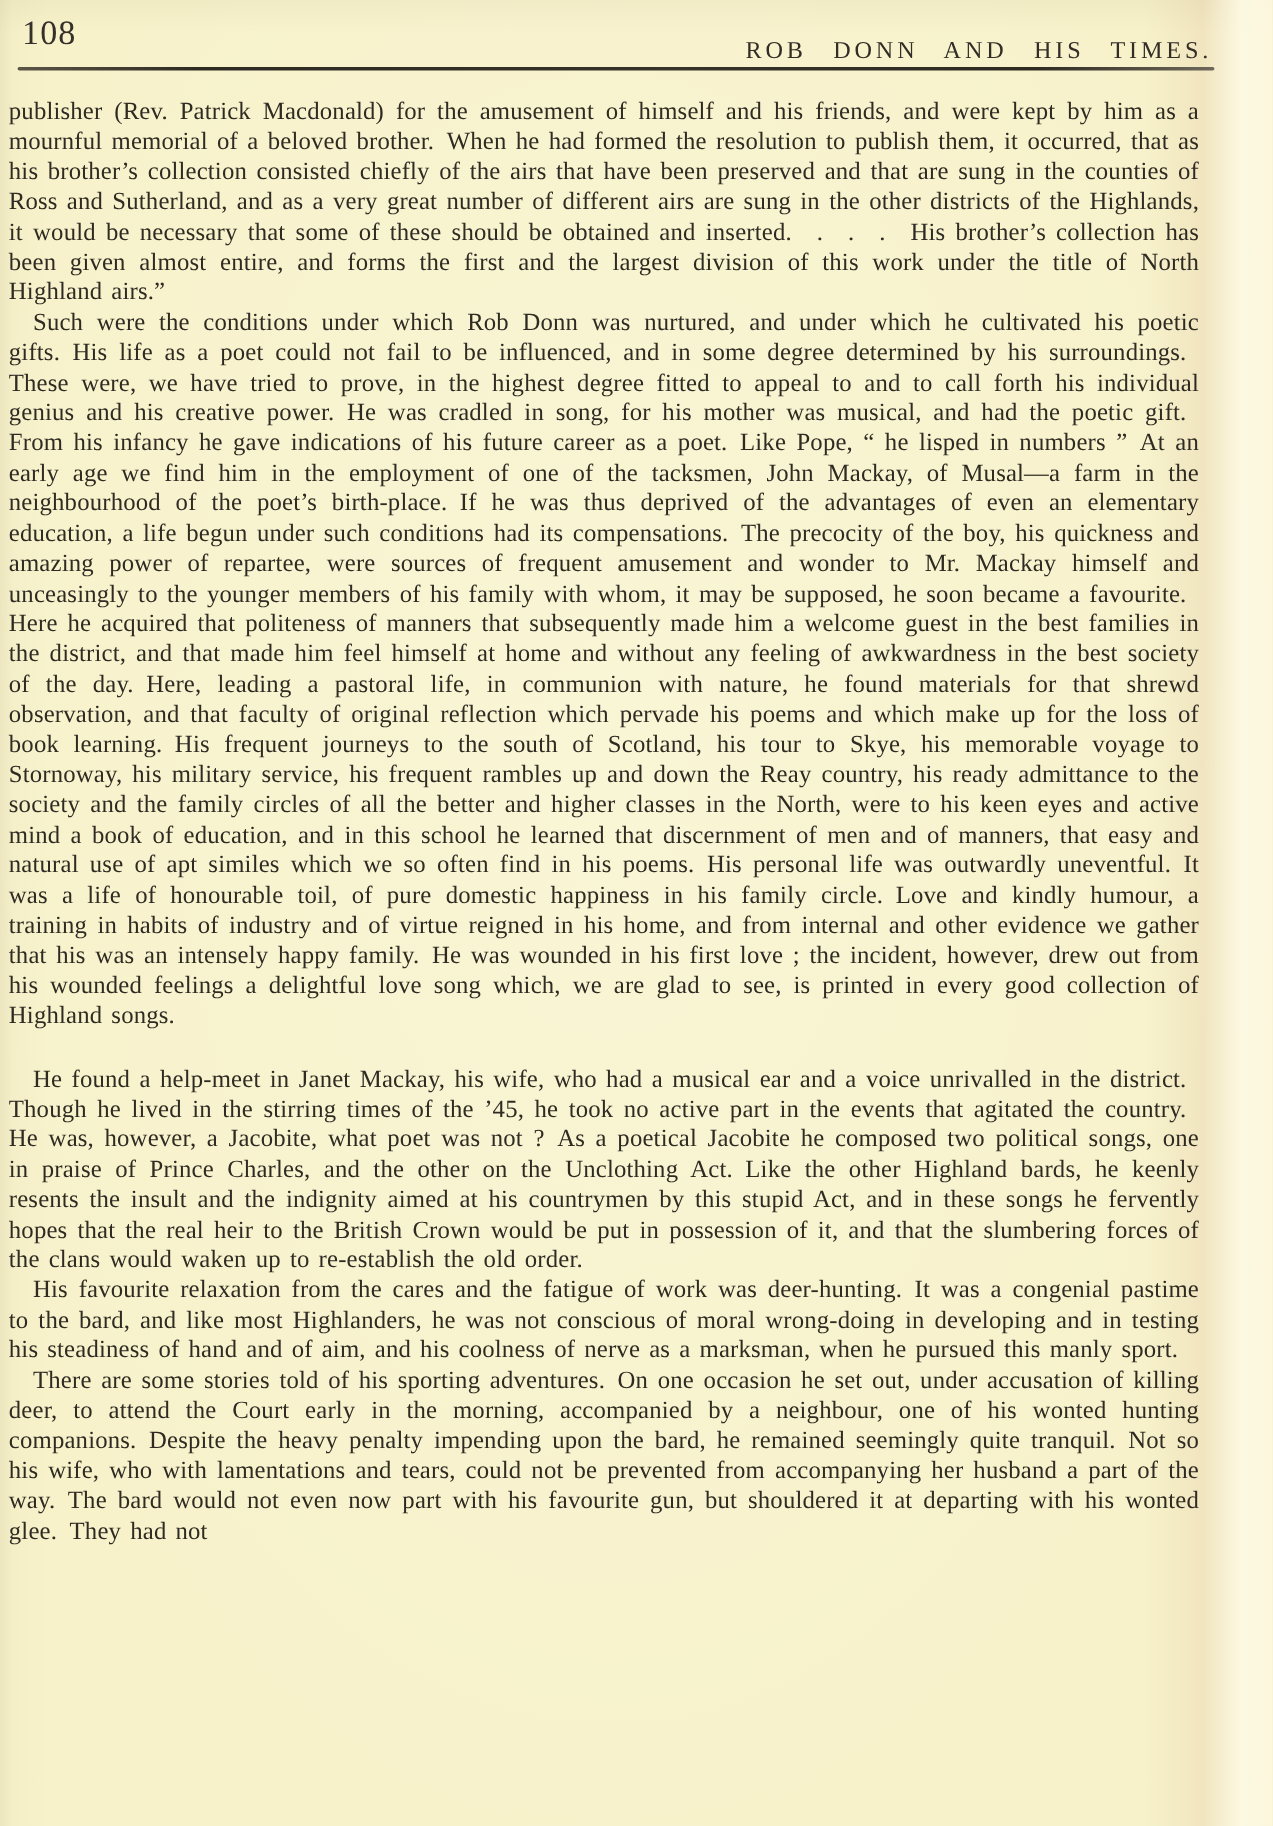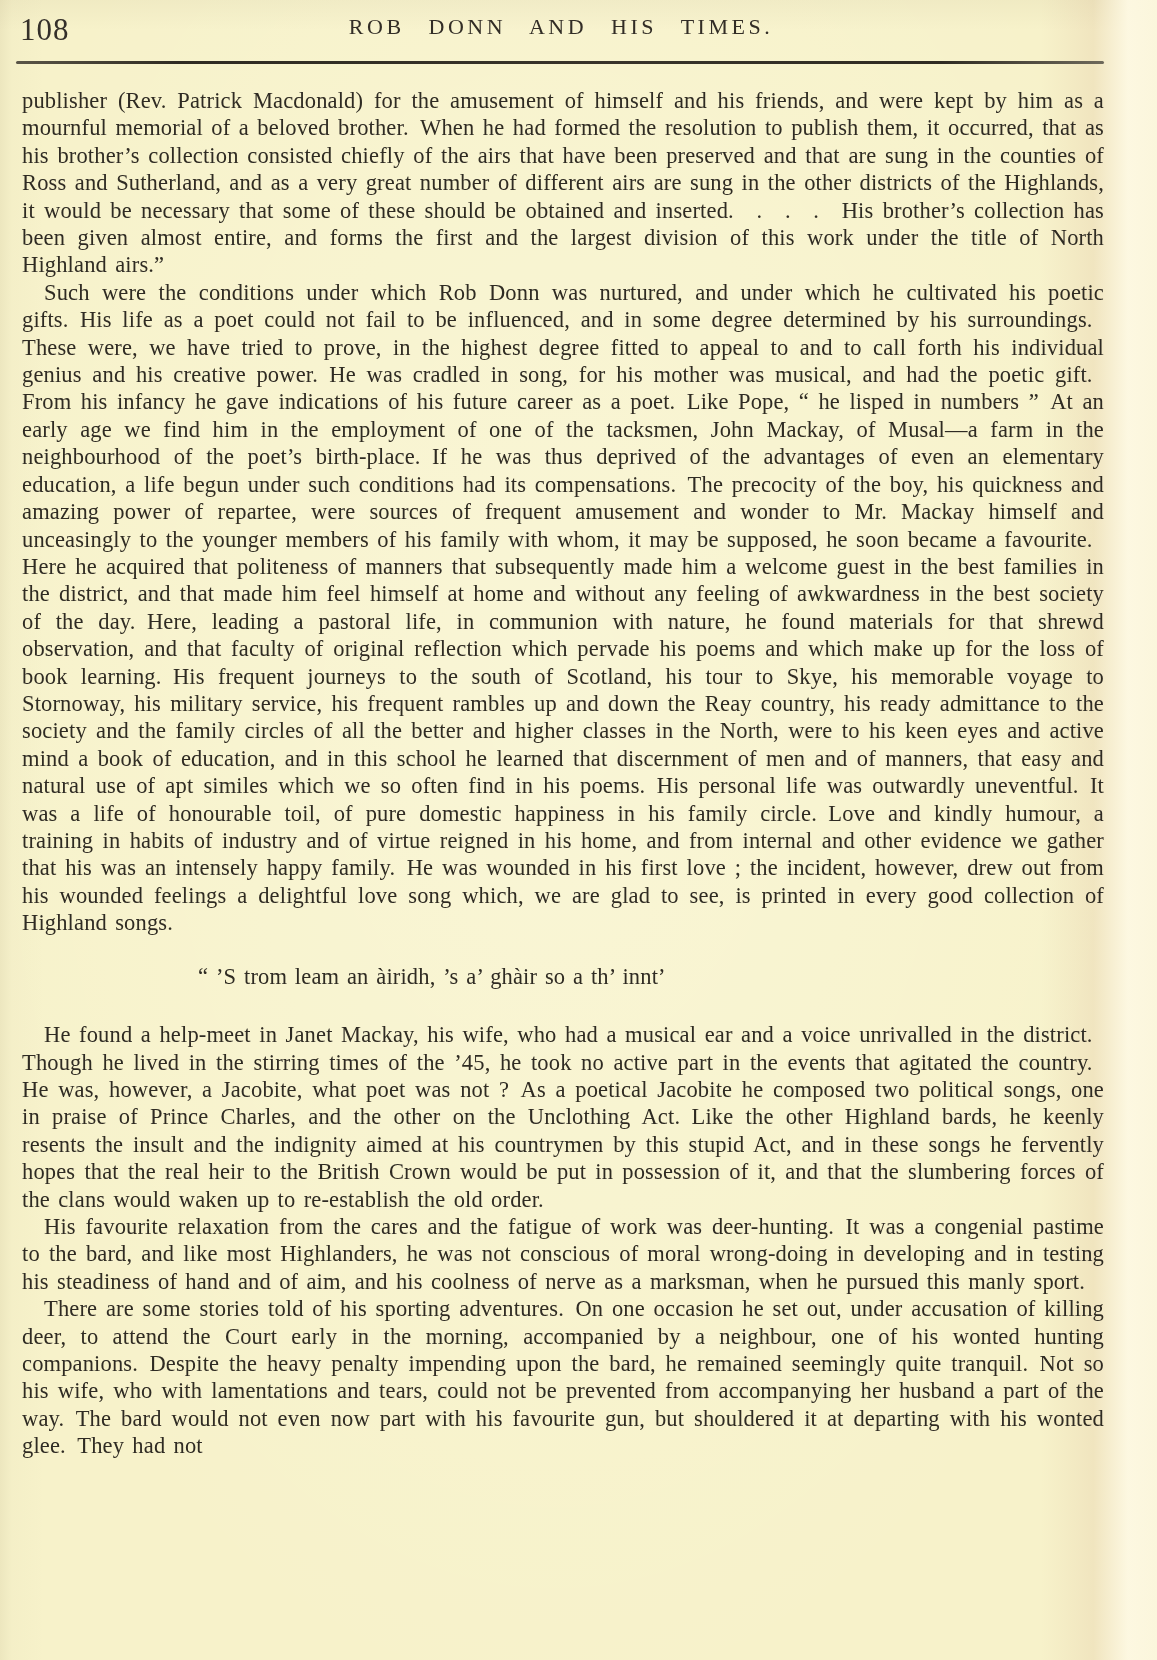--- a/index.html
+++ b/index.html
@@ -34,42 +34,42 @@
     top: 2px;
     font-size: 31px;
     letter-spacing: 1px;
     font-variant-numeric: oldstyle-nums;
     color: #35302a;
   }
   .running-title {
     position: absolute;
     left: 0;
     right: 0;
-    top: 4px;
-    text-align: center;
+    top: 23px;
+    text-align: right;
     font-size: 22px;
     letter-spacing: 3.5px;
     word-spacing: 15px;
     color: #322d26;
   }
   .header-rule {
     position: absolute;
     top: 61px;
     left: 16px;
     width: 1088px;
     height: 3px;
     border: none;
     margin: 0;
     background: linear-gradient(90deg, #5a5547, #2f2b22 15%, #38332a 55%, #2f2b22 85%, #6e695b);
     border-radius: 2px;
   }
   .body-text {
     position: absolute;
     top: 87px;
-    left: 22px;
+    left: 8px;
     width: 1082px;
     font-size: 22.5px;
     line-height: 27.4px;
     text-align: justify;
     word-spacing: 2.5px;
     letter-spacing: 0.15px;
     color: #2f2b23;
   }
   .body-text p {
     margin: 0;
@@ -90,19 +90,18 @@
 <div class="page">
   <div class="header-row">
     <span class="page-number">108</span>
     <span class="running-title">ROB DONN AND HIS TIMES.</span>
   </div>
   <hr class="header-rule">
   <div class="body-text" id="body-text">
       <p class="">publisher (Rev. Patrick Macdonald) for the amusement of himself and his friends, and were kept by him as a mournful memorial of a beloved brother. When he had formed the resolution to publish them, it occurred, that as his brother’s collection consisted chiefly of the airs that have been preserved and that are sung in the counties of Ross and Sutherland, and as a very great number of different airs are sung in the other districts of the Highlands, it would be necessary that some of these should be obtained and inserted. . . . His brother’s collection has been given almost entire, and forms the first and the largest division of this work under the title of North Highland airs.”</p>
       <p class="indent">Such were the conditions under which Rob Donn was nurtured, and under which he cultivated his poetic gifts. His life as a poet could not fail to be influenced, and in some degree determined by his surroundings. These were, we have tried to prove, in the highest degree fitted to appeal to and to call forth his individual genius and his creative power. He was cradled in song, for his mother was musical, and had the poetic gift. From his infancy he gave indications of his future career as a poet. Like Pope, “ he lisped in numbers ” At an early age we find him in the employment of one of the tacksmen, John Mackay, of Musal—a farm in the neighbourhood of the poet’s birth-place. If he was thus deprived of the advantages of even an elementary education, a life begun under such conditions had its compensations. The precocity of the boy, his quickness and amazing power of repartee, were sources of frequent amusement and wonder to Mr. Mackay himself and unceasingly to the younger members of his family with whom, it may be supposed, he soon became a favourite. Here he acquired that politeness of manners that subsequently made him a welcome guest in the best families in the district, and that made him feel himself at home and without any feeling of awkwardness in the best society of the day. Here, leading a pastoral life, in communion with nature, he found materials for that shrewd observation, and that faculty of original reflection which pervade his poems and which make up for the loss of book learning. His frequent journeys to the south of Scotland, his tour to Skye, his memorable voyage to Stornoway, his military service, his frequent rambles up and down the Reay country, his ready admittance to the society and the family circles of all the better and higher classes in the North, were to his keen eyes and active mind a book of education, and in this school he learned that discernment of men and of manners, that easy and natural use of apt similes which we so often find in his poems. His personal life was outwardly uneventful. It was a life of honourable toil, of pure domestic happiness in his family circle. Love and kindly humour, a training in habits of industry and of virtue reigned in his home, and from internal and other evidence we gather that his was an intensely happy family. He was wounded in his first love ; the incident, however, drew out from his wounded feelings a delightful love song which, we are glad to see, is printed in every good collection of Highland songs.</p>
       <div class="verse">
-        <div class="verse-line">“ ’S trom leam an àiridh, ’s a’ ghàir so a th’ innt’</div>
       </div>
       <p class="indent">He found a help-meet in Janet Mackay, his wife, who had a musical ear and a voice unrivalled in the district. Though he lived in the stirring times of the ’45, he took no active part in the events that agitated the country. He was, however, a Jacobite, what poet was not ? As a poetical Jacobite he composed two political songs, one in praise of Prince Charles, and the other on the Unclothing Act. Like the other Highland bards, he keenly resents the insult and the indignity aimed at his countrymen by this stupid Act, and in these songs he fervently hopes that the real heir to the British Crown would be put in possession of it, and that the slumbering forces of the clans would waken up to re-establish the old order.</p>
       <p class="indent">His favourite relaxation from the cares and the fatigue of work was deer-hunting. It was a congenial pastime to the bard, and like most Highlanders, he was not conscious of moral wrong-doing in developing and in testing his steadiness of hand and of aim, and his coolness of nerve as a marksman, when he pursued this manly sport.</p>
       <p class="indent">There are some stories told of his sporting adventures. On one occasion he set out, under accusation of killing deer, to attend the Court early in the morning, accompanied by a neighbour, one of his wonted hunting companions. Despite the heavy penalty impending upon the bard, he remained seemingly quite tranquil. Not so his wife, who with lamentations and tears, could not be prevented from accompanying her husband a part of the way. The bard would not even now part with his favourite gun, but shouldered it at departing with his wonted glee. They had not</p>
     </div>
 </div>
 
 </body></html>

